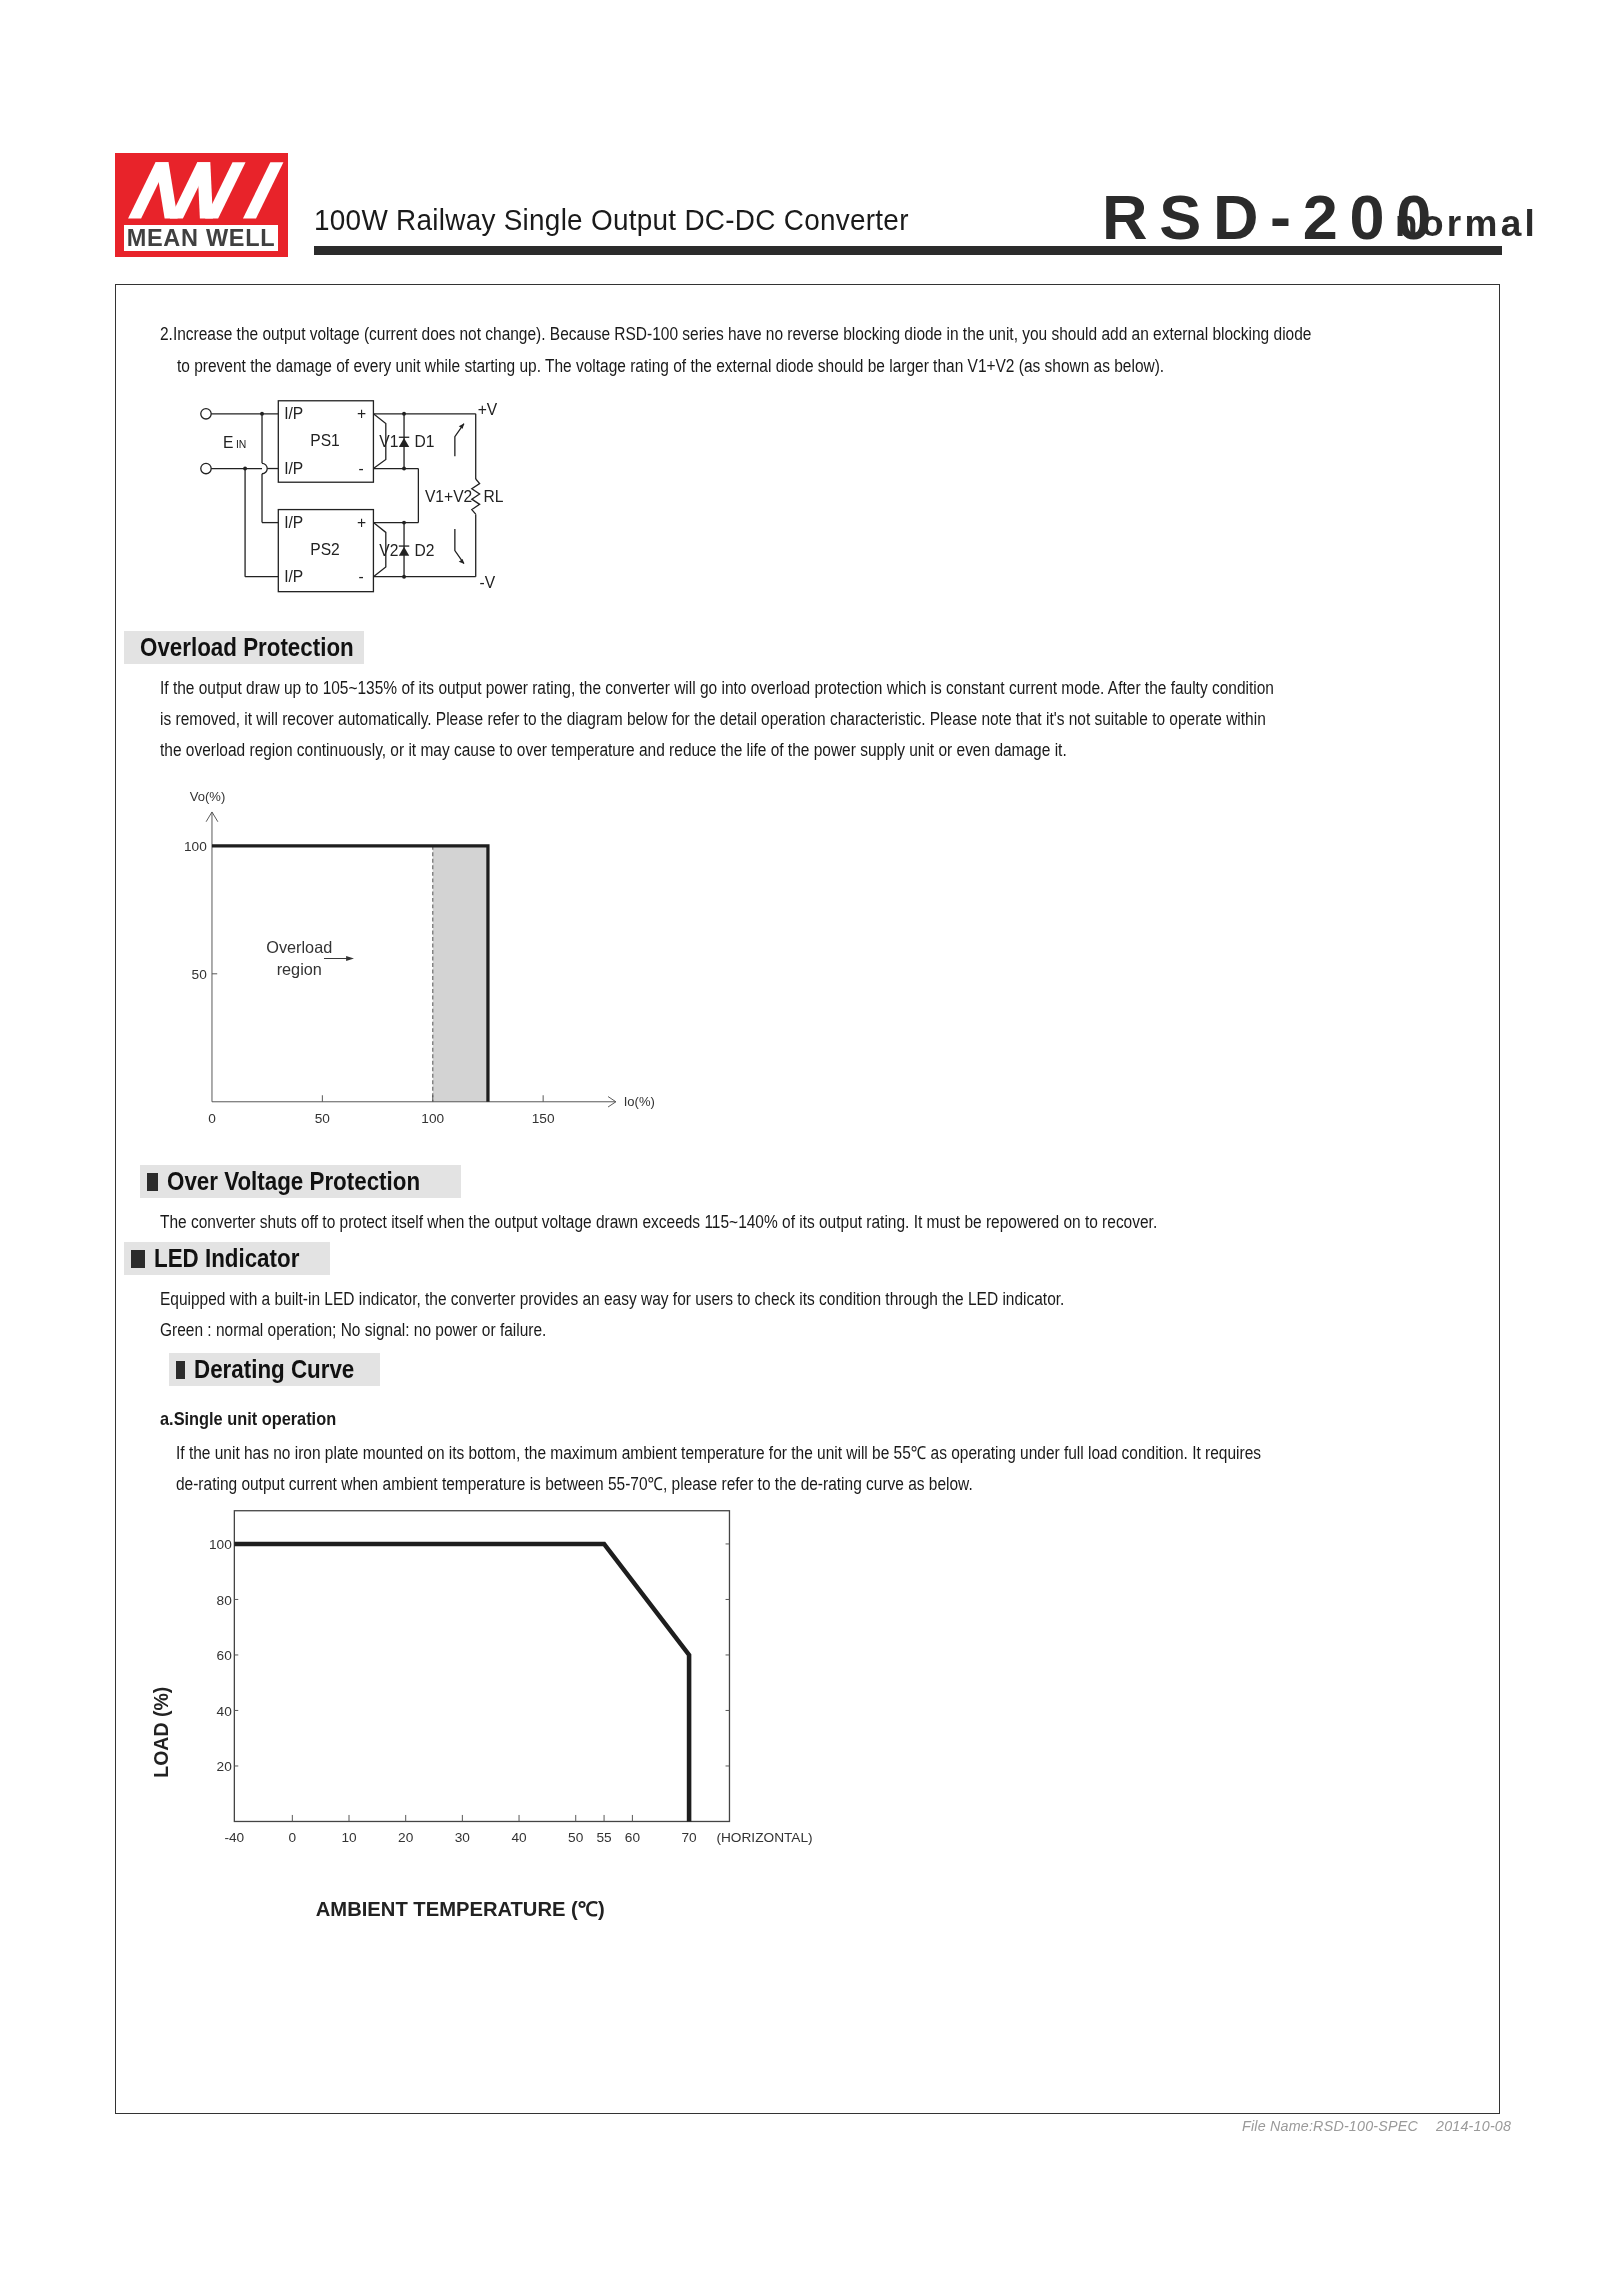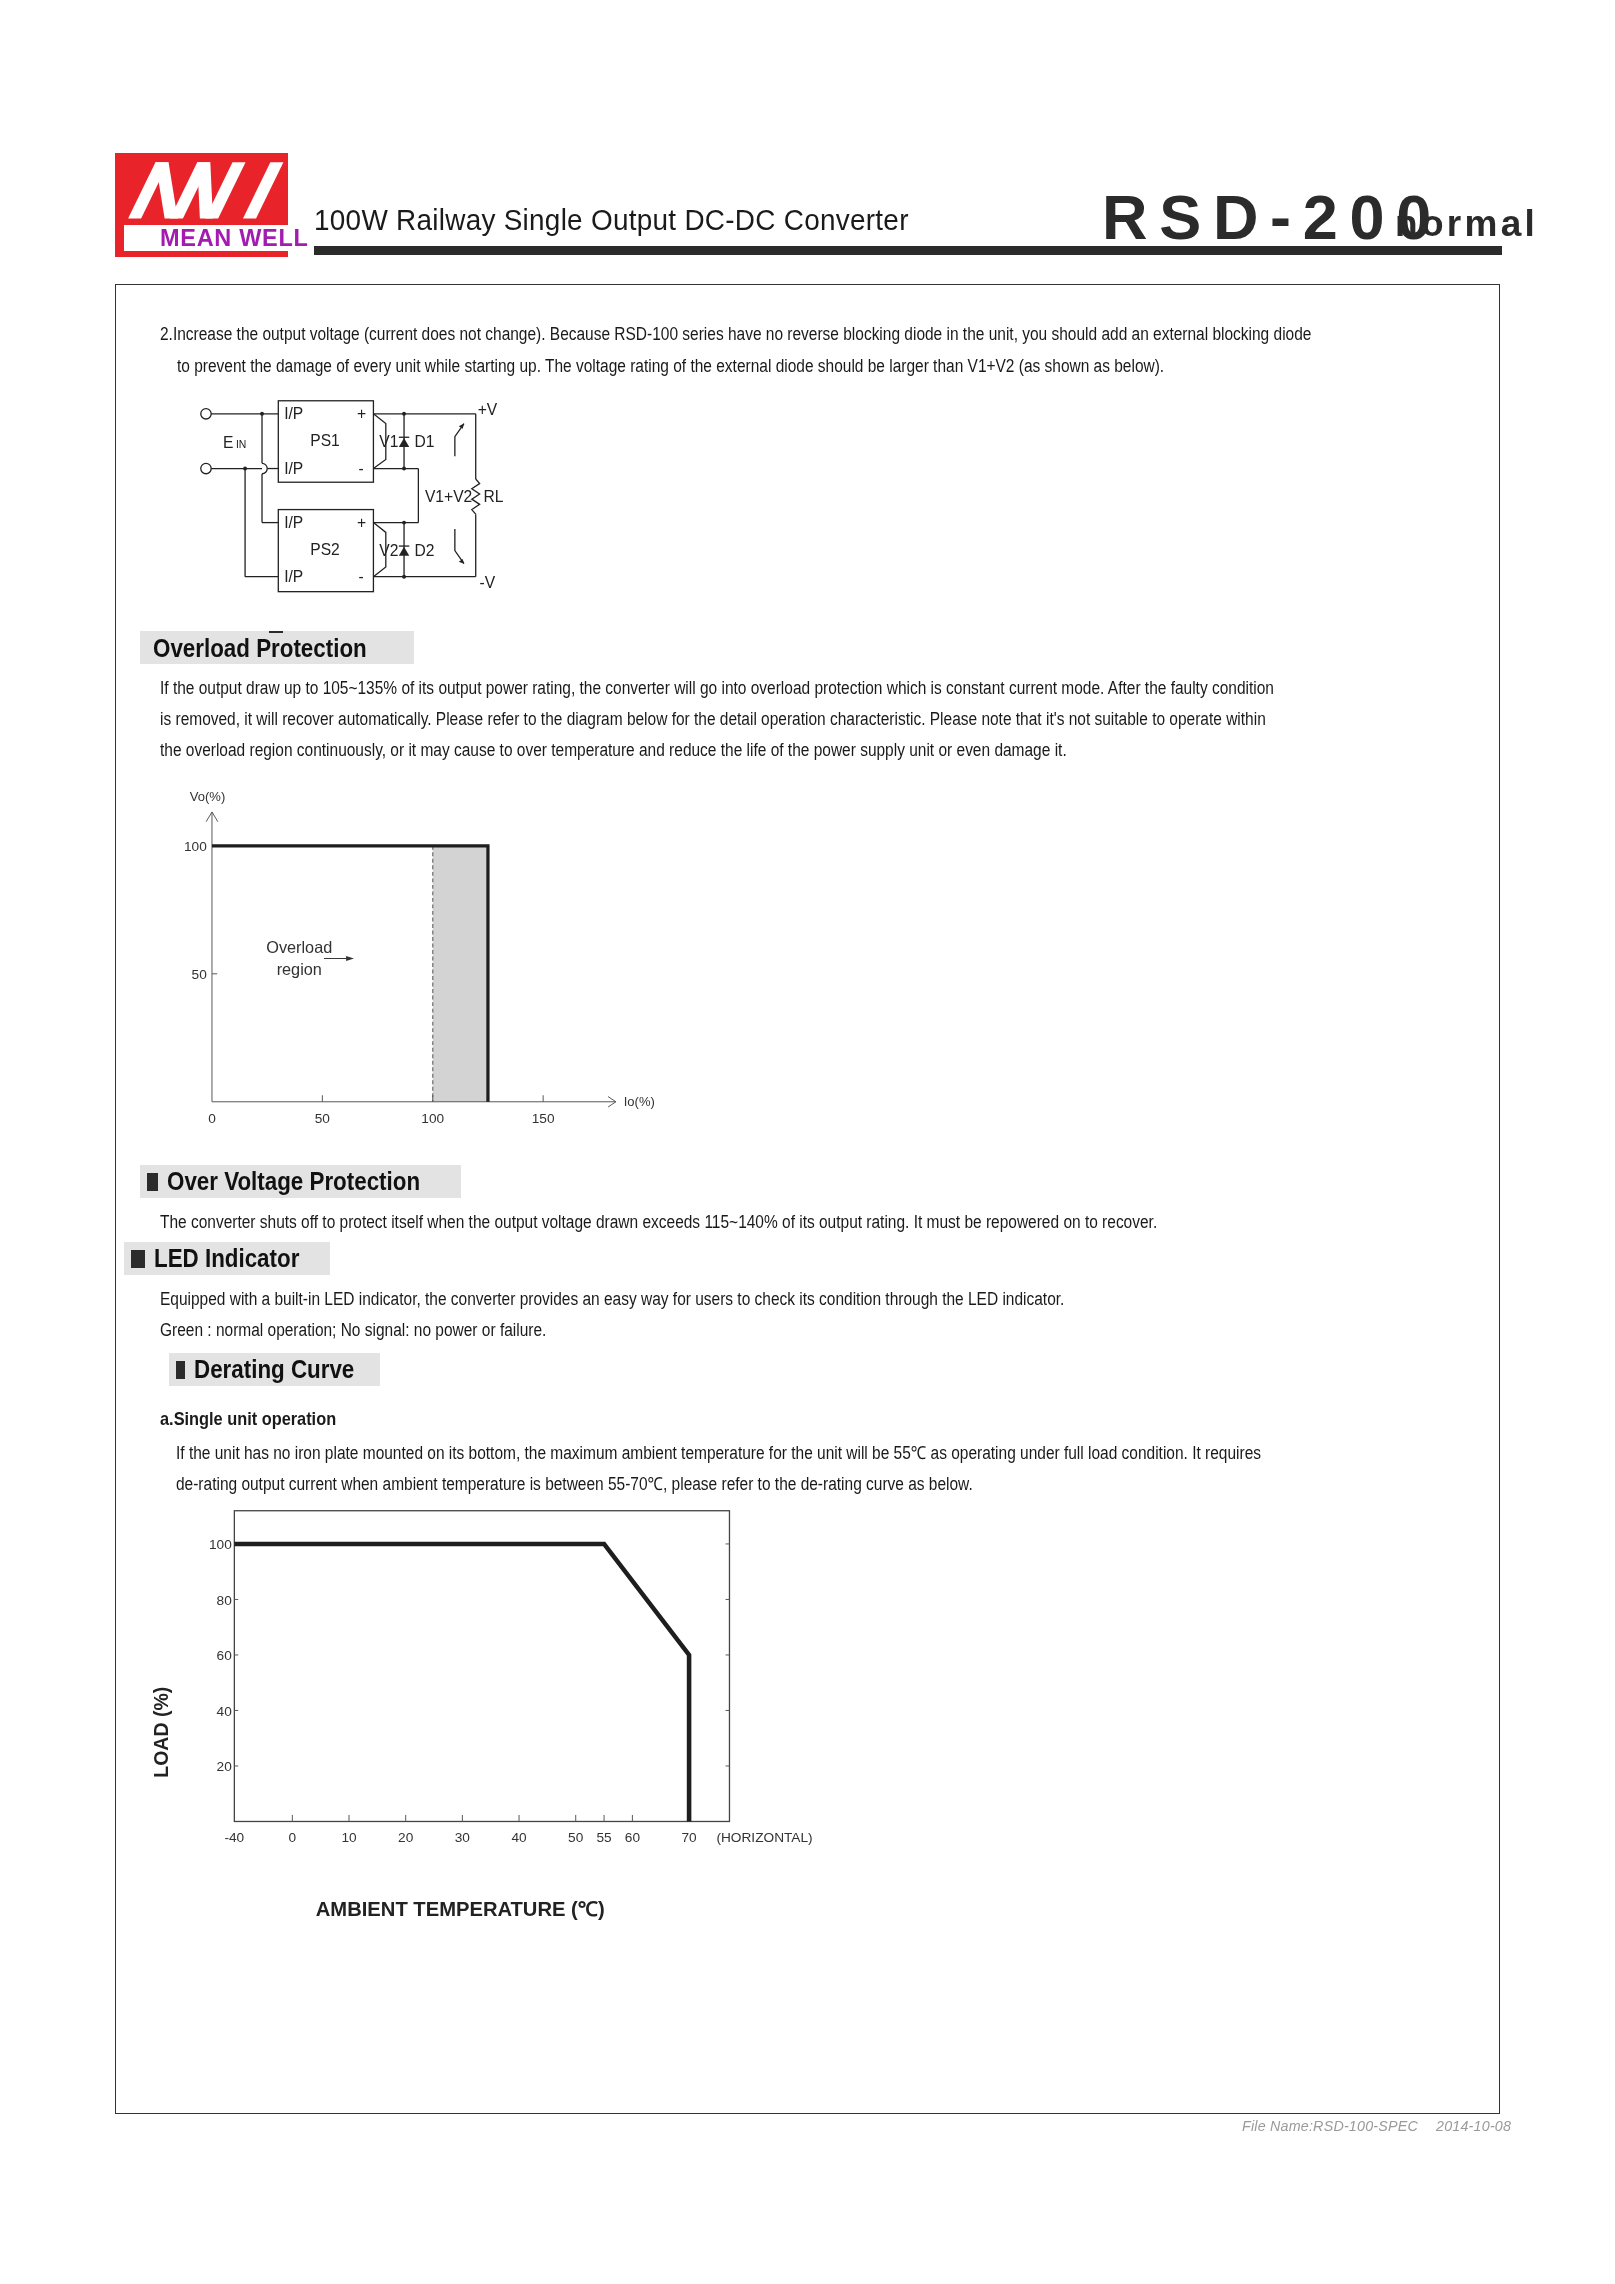--- a/index.html
+++ b/index.html
@@ -1,21 +1,21 @@
 <!DOCTYPE html>
 <html style="font-size:10.4px"><head>
 <meta charset="utf-8">
 <style>
   html, body { margin:0; padding:0; background:#ffffff; }
   body { width:1616px; height:2284px; position:relative; overflow:hidden; font-family:"Liberation Sans", sans-serif; color:#1a1a1a; }
   .abs { position:absolute; }
   
   .logo { left:115px; top:153px; width:173px; height:104px; background:#e8232a; }
   .logo svg { position:absolute; left:0; top:0; }
-  .logo-text { position:absolute; left:9px; top:72px; width:154px; height:26px; background:#fff; color:#a21caf; font-weight:bold; font-size:23.5px; line-height:26px; letter-spacing:0.7px;padding-left:36px; }
+  .logo-text { position:absolute; left:9px; top:72px; width:154px; height:26px; background:#fff; color:#404040; font-weight:bold; font-size:23.5px; line-height:26px; text-align:center; letter-spacing:0.7px; }
   .subtitle { left:314px; top:203px; font-size:30px; color:#1a1a1a; letter-spacing:0.3px; transform:scaleX(0.93); transform-origin:left top; white-space:nowrap; }
   .header-bar { left:314px; top:246px; width:1188px; height:9px; background:#2b2b2b; }
   .model { left:1102px; top:181px; font-size:63px; font-weight:bold; letter-spacing:11.7px; color:#2b2b2b; white-space:nowrap; }
   .series { left:1395px; top:203px; font-size:37px; font-weight:bold; letter-spacing:3.3px; color:#2b2b2b; white-space:nowrap; }
   .frame { left:115px; top:284px; width:1385px; height:1830px; border:1.3px solid #333; box-sizing:border-box; }
   .footer { left:1242px; top:2118px; font-size:14.3px; font-style:italic; color:#9a9a9a; white-space:nowrap; letter-spacing:0.2px; }
   .footer span { margin-left:18px; }
   
   .p { font-size:18px; line-height:31px; white-space:nowrap; transform:scaleX(0.86); transform-origin:left top; color:#1a1a1a; }
   .section { height:33px; background:#e3e3e3; display:flex; align-items:center; }
@@ -120,21 +120,21 @@
     <text x="292" y="253">V2</text>
     <text x="346" y="86">D1</text>
     <text x="346" y="253">D2</text>
     <text x="362" y="170">V1+V2</text>
     <text x="452" y="170">RL</text>
     <text x="443" y="37">+V</text>
     <text x="446" y="303">-V</text>
   </g>
 </svg>
 
-<div class="abs section" style="left:140px; top:631px; width:274px;flex-direction:column;">
+<div class="abs section" style="left:124px; top:631px; width:240px;">
   <div class="sq"></div>
   <div class="t">Overload Protection</div>
 </div>
 <div class="abs p" style="left:160px; top:673px;">If the output draw up to 105~135% of its output power rating, the converter will go into overload protection  which is constant current mode. After the faulty condition</div>
 <div class="abs p" style="left:160px; top:704px;">is removed, it will recover automatically. Please refer to the diagram below for the detail operation characteristic. Please note that it's not suitable to operate within</div>
 <div class="abs p" style="left:160px; top:735px;">the overload region continuously, or it may cause to over temperature and reduce the life of the power supply unit or even damage it.</div>
 
 <svg id="chart-overload" class="abs" style="left:169px; top:776px;" width="521" height="365" viewBox="0 0 800 560">
     <rect x="405" y="107" width="84.75" height="393" fill="#d3d3d3"></rect>
     <line x1="405" y1="107" x2="405" y2="500" stroke="#777" stroke-width="2" stroke-dasharray="6,4"></line>

